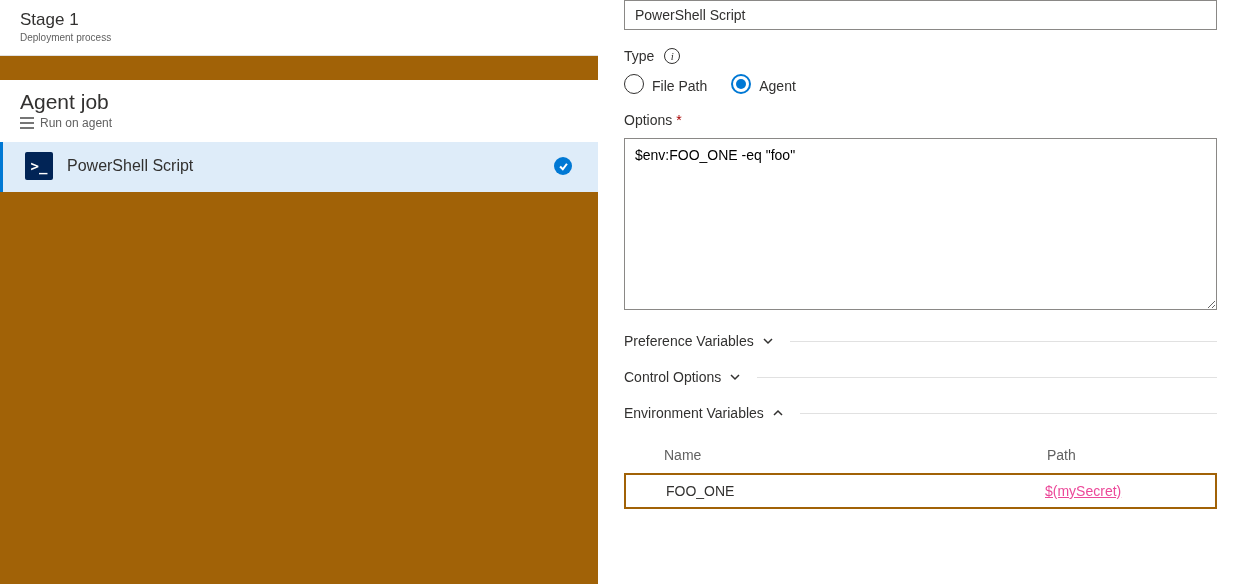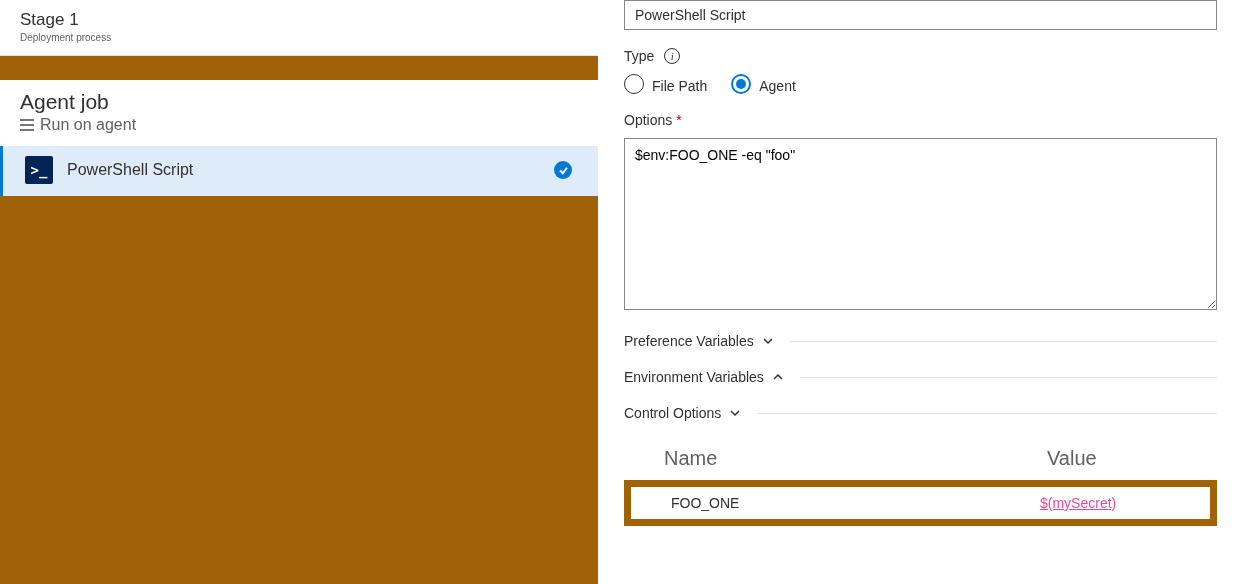--- a/index.html
+++ b/index.html
@@ -36,21 +36,21 @@
     display: flex;
     align-items: center;
   }
   .agent-icon {
     width: 14px; height: 12px;
     display: inline-flex; flex-direction: column; justify-content: space-between;
     margin-right: 6px;
   }
   .agent-icon span { height: 2px; background: #767676; display: block; }
   .job-title { font-size: 21px; color: #323130; }
-  .job-sub   { font-size: 16px; color: #616161; display: flex; align-items: center; margin-top: 2px; }
+  .job-sub   { font-size: 12px; color: #616161; display: flex; align-items: center; margin-top: 2px; }
 
   .task-row {
     background: #deecf9;
     padding: 10px 20px 12px 22px;
     border-left: 3px solid #0078d4;
     display: flex;
     align-items: center;
     cursor: pointer;
   }
   .ps-icon {
@@ -140,29 +140,29 @@
     flex: 1;
     height: 1px;
     background: #e1e1e1;
     margin-left: 16px;
   }
 
   .env-table { margin-top: 20px; }
   .env-head {
     display: flex;
     padding: 6px 10px 10px 40px;
-    font-size: 20px; color: #616161;
+    font-size: 14px; color: #616161;
   }
   .env-head .col-name  { flex: 1; }
   .env-head .col-value { width: 160px; text-align: left; }
 
   .env-row {
     display: flex;
     padding: 8px 10px 8px 40px;
-    border: 7px solid #a16207;
+    border: 2px solid #a16207;
     align-items: center;
   }
   .env-row .cell-name  { flex: 1; font-size: 14px; color: #323130; }
   .env-row .cell-value { width: 160px; font-size: 14px; color: #ec4899; text-decoration: underline; }
 
 </style>
 </head>
 <body>
 
 <div class="left-col">
@@ -234,43 +234,43 @@
     <span class="chevron">
       <svg viewBox="0 0 12 12">
           <polyline points="2,4 6,8 10,4"></polyline>
         </svg>
     </span>
     <span class="section-line"></span>
   </div>
 
 
   <div class="section-heading">
+    <span class="label">Control Options</span>
+    <span class="chevron">
+      <svg viewBox="0 0 12 12">
+          <polyline points="2,4 6,8 10,4"></polyline>
+        </svg>
+    </span>
+    <span class="section-line"></span>
+  </div>
+
+  <div class="section-heading">
     <span class="label">Environment Variables</span>
     <span class="chevron">
       <svg viewBox="0 0 12 12">
           <polyline points="2,8 6,4 10,8"></polyline>
         </svg>
     </span>
     <span class="section-line"></span>
   </div>
 
-  <div class="section-heading">
-    <span class="label">Control Options</span>
-    <span class="chevron">
-      <svg viewBox="0 0 12 12">
-          <polyline points="2,4 6,8 10,4"></polyline>
-        </svg>
-    </span>
-    <span class="section-line"></span>
-  </div>
-
   <div class="env-table">
     <div class="env-head">
       <div class="col-name">Name</div>
-      <div class="col-value">Value</div>
+      <div class="col-value">Path</div>
     </div>
     <div class="env-row">
       <div class="cell-name">FOO_ONE</div>
       <div class="cell-value">$(mySecret)</div>
     </div>
   </div>
 
 </div>
 
 </body></html>

